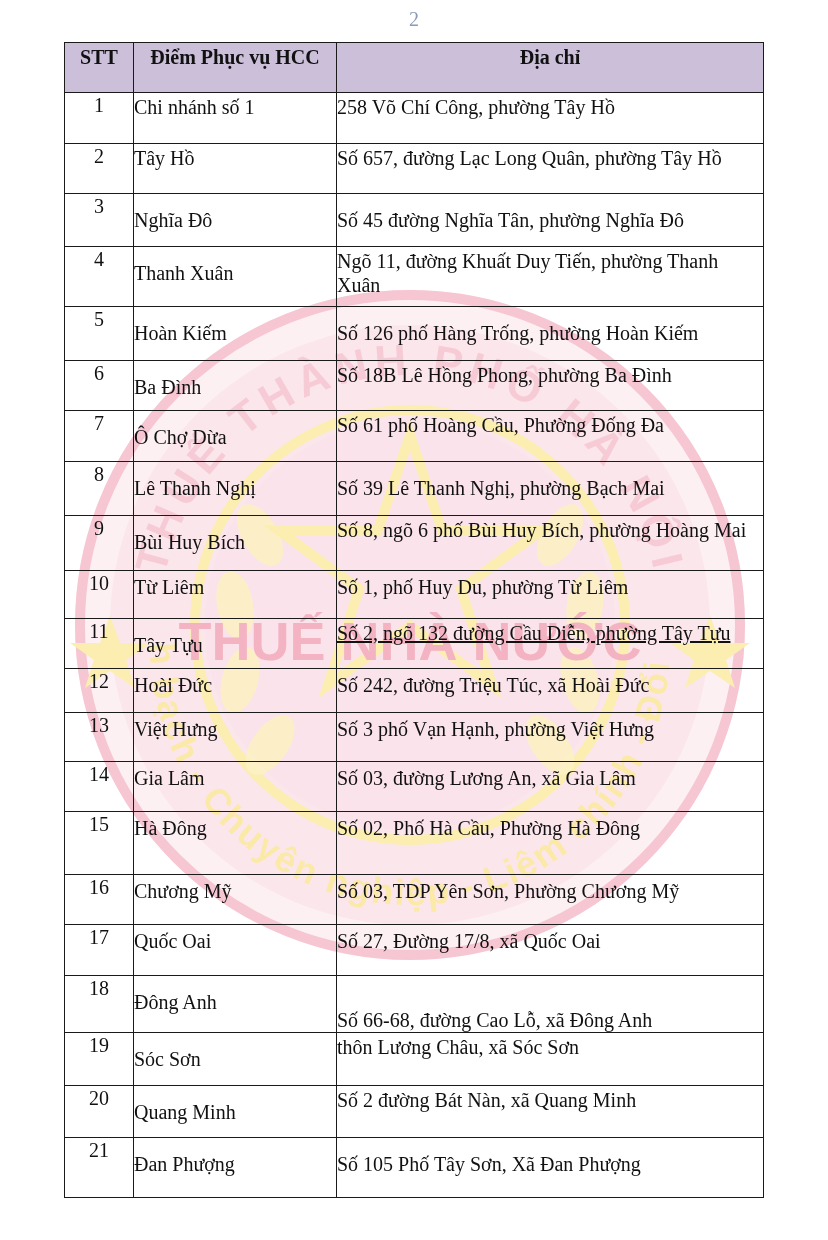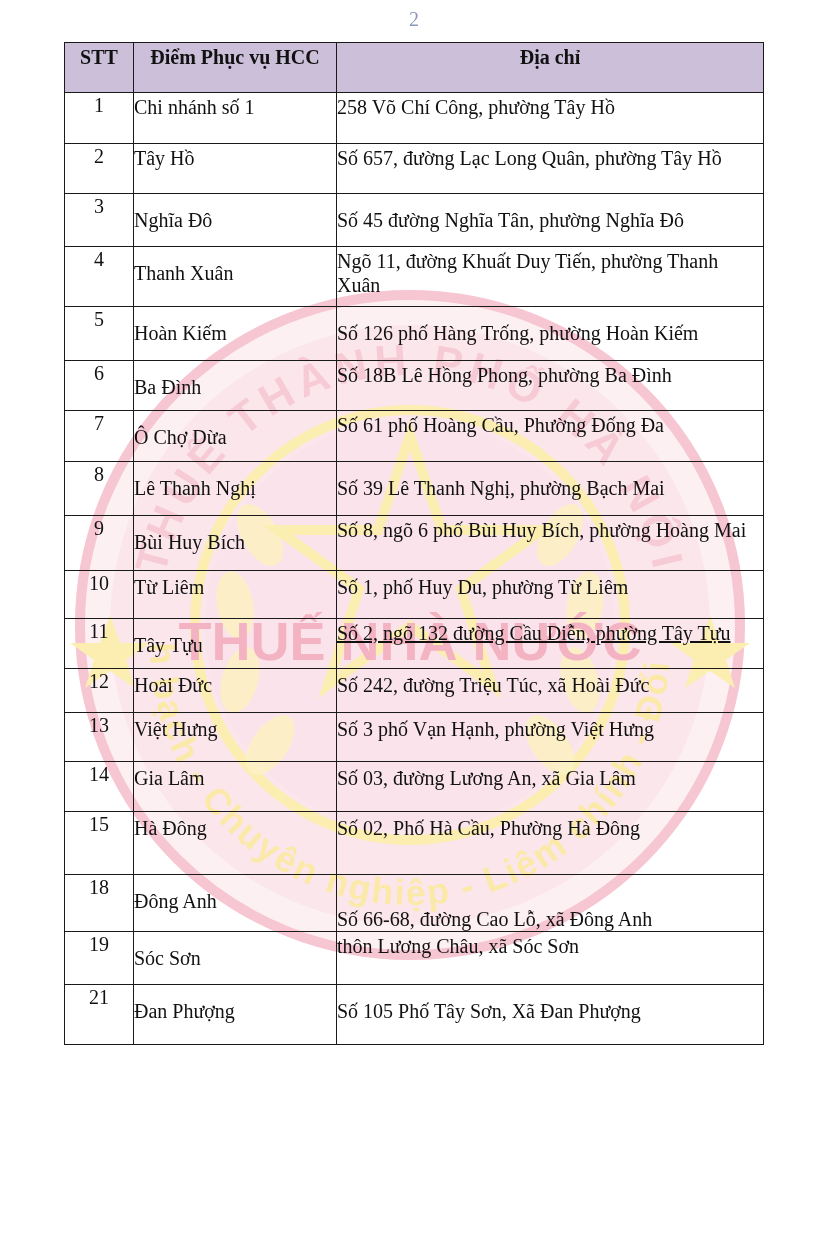--- a/index.html
+++ b/index.html
@@ -153,29 +153,44 @@
       <tr style="height: 50px;">
         <td class="stt">14</td>
         <td class="name" style="padding-top: 4px;">Gia Lâm</td>
         <td class="addr" style="padding-top: 4px;">Số 03, đường Lương An, xã Gia Lâm</td>
       </tr>
       <tr style="height: 63px;">
         <td class="stt">15</td>
         <td class="name" style="padding-top: 4px;">Hà Đông</td>
         <td class="addr" style="padding-top: 4px;">Số 02, Phố Hà Cầu, Phường Hà Đông</td>
       </tr>
+      <tr style="height: 50px;">
+        <td class="stt">16</td>
+        <td class="name" style="padding-top: 4px;">Chương Mỹ</td>
+        <td class="addr" style="padding-top: 4px;">Số 03, TDP Yên Sơn, Phường Chương Mỹ</td>
+      </tr>
+      <tr style="height: 51px;">
+        <td class="stt">17</td>
+        <td class="name" style="padding-top: 4px;">Quốc Oai</td>
+        <td class="addr" style="padding-top: 4px;">Số 27, Đường 17/8, xã Quốc Oai</td>
+      </tr>
       <tr style="height: 55px;">
         <td class="stt">18</td>
         <td class="name" style="padding-top: 14px;">Đông Anh</td>
         <td class="addr" style="padding-top: 32px;">Số 66-68, đường Cao Lỗ, xã Đông Anh</td>
       </tr>
       <tr style="height: 53px;">
         <td class="stt">19</td>
         <td class="name" style="padding-top: 14px;">Sóc Sơn</td>
         <td class="addr" style="padding-top: 2px;">thôn Lương Châu, xã Sóc Sơn</td>
       </tr>
+      <tr style="height: 52px;">
+        <td class="stt">20</td>
+        <td class="name" style="padding-top: 14px;">Quang Minh</td>
+        <td class="addr" style="padding-top: 2px;">Số 2 đường Bát Nàn, xã Quang Minh</td>
+      </tr>
       <tr style="height: 60px;">
         <td class="stt">21</td>
         <td class="name" style="padding-top: 14px;">Đan Phượng</td>
         <td class="addr" style="padding-top: 14px;">Số 105 Phố Tây Sơn, Xã Đan Phượng</td>
       </tr>
     </tbody>
 </table>
 
 </body></html>

